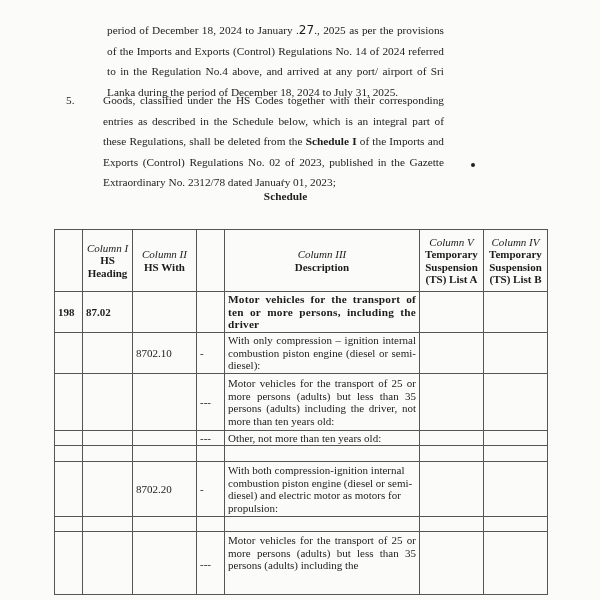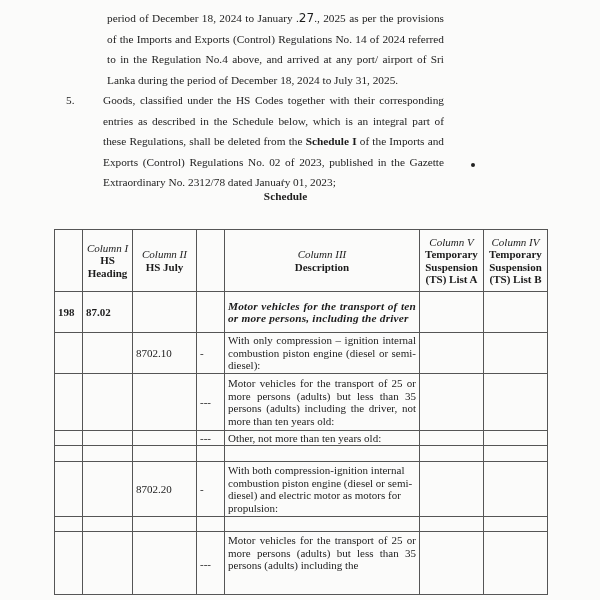--- a/index.html
+++ b/index.html
@@ -4,21 +4,21 @@
 <style>
   html, body { margin: 0; padding: 0; }
   body {
     width: 600px; height: 600px; overflow: hidden;
     background: #fbfbfa;
     font-family: "Liberation Serif", serif;
     color: #1c1c1c;
     position: relative;
   }
   .para-cont {
-    position: absolute; left: 107px; top: 8px; width: 337px;
+    position: absolute; left: 107px; top: 20px; width: 337px;
     font-size: 11.3px; line-height: 20.5px; text-align: justify;
   }
   .para-cont .hand { font-family: "DejaVu Sans", sans-serif; font-size: 12px; }
   .para-5 {
     position: absolute; left: 66px; top: 90px; width: 378px;
     font-size: 11.3px; line-height: 20.5px;
   }
   .para-5 .num { position: absolute; left: 0; top: 0; }
   .para-5 .text { margin-left: 37px; text-align: justify; text-align-last: left; }
   .para-5 b { font-weight: bold; }
@@ -38,21 +38,21 @@
     overflow: hidden;
   }
   table.sched th { font-weight: normal; text-align: center; height: 61px; }
   table.sched th i { font-style: italic; font-weight: normal; display: block; }
   table.sched th b { font-weight: bold; display: block; }
   .c0 { width: 28px; } .c1 { width: 50px; } .c2 { width: 64px; } .c3 { width: 28px; }
   .c4 { width: 195px; } .c5 { width: 64px; } .c6 { width: 64px; }
   td.center { text-align: left; }
   td.bold { font-weight: bold; }
   td.desc { text-align: justify; text-align-last: left; }
-  td.desc.bold { font-size: 11.3px; letter-spacing: 0.2px; font-style: italic; }
+  td.desc.bold { font-size: 11.3px; letter-spacing: 0.2px; }
   td.ts { text-align: center; font-weight: bold; }
   tr.r-198 td { height: 40px; }
   tr.r-870210 td { height: 40px; }
   tr.r-mv1 td { height: 56px; }
   tr.r-small td { height: 14px; line-height: 14px; }
   tr.r-empty td { height: 15px; }
   tr.r-870220 td { height: 54px; }
   tr.r-empty2 td { height: 14px; }
   tr.r-mv2 td { height: 60px; vertical-align: top; padding-top: 2px; }
 </style>
@@ -83,21 +83,21 @@
   </colgroup>
   <thead>
     <tr>
       <th></th>
       <th>
           <i>Column I</i>
           <b>HS Heading</b>
         </th>
       <th>
           <i>Column II</i>
-          <b>HS July</b>
+          <b>HS With</b>
         </th>
       <th></th>
       <th>
           <i>Column III</i>
           <b>Description</b>
         </th>
       <th>
           <i>Column V</i>
           <b>Temporary Suspension (TS) List A</b>
         </th>

